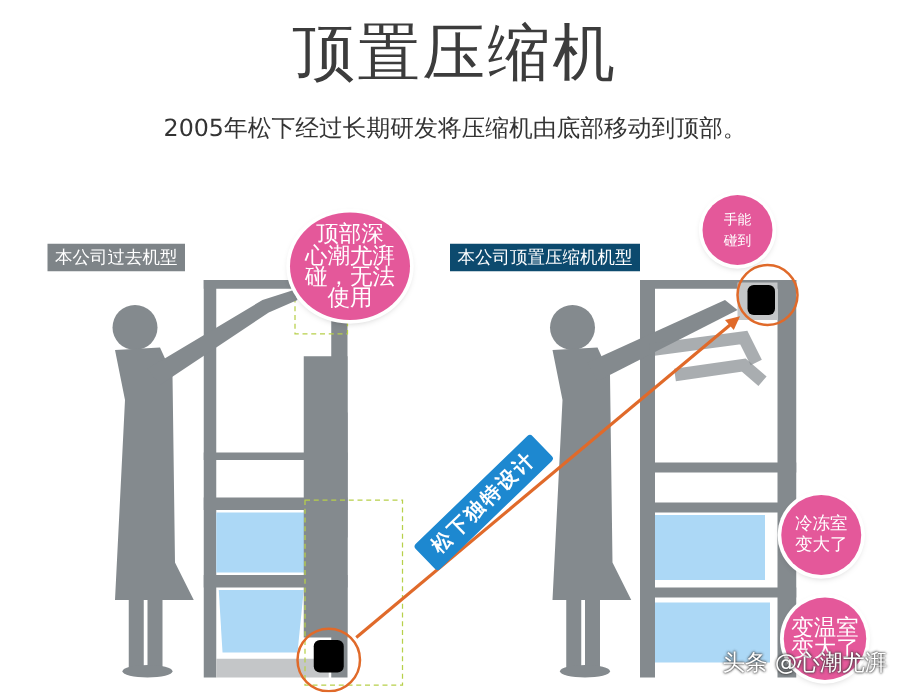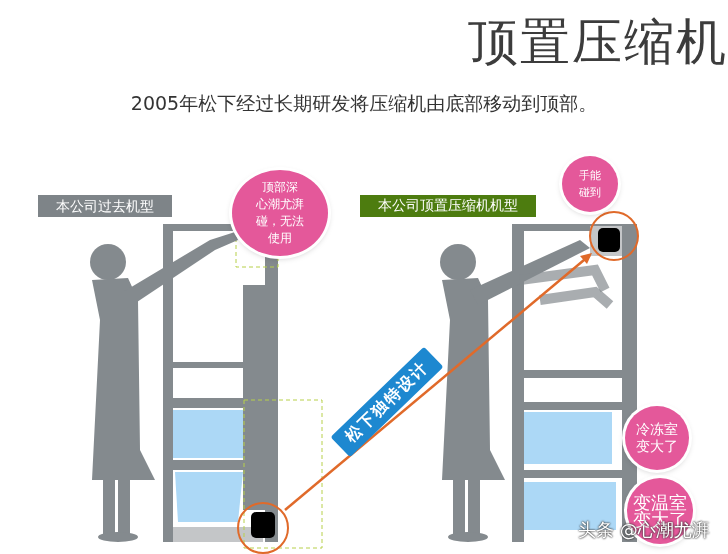--- a/index.html
+++ b/index.html
@@ -1,33 +1,33 @@
 <!DOCTYPE html>
 <html><head>
 <meta charset="utf-8">
 <style>
   html, body { margin:0; padding:0; background:#ffffff; }
   body { width:728px; height:554px; position:relative; overflow:hidden;
          font-family:"DejaVu Sans", sans-serif; }
-  .title { position:absolute; left:0; width:728px; top:6px; text-align:right;
+  .title { position:absolute; left:0; width:728px; top:6px; text-align:center;
            font-size:50px; color:#3c3c3c; letter-spacing:2px; line-height:72px; }
   .subtitle { position:absolute; left:0; width:728px; top:88px; text-align:center;
               font-size:19px; color:#333; line-height:30px; }
-  .label { position:absolute; color:#fff; font-size:14px; line-height:22px; padding:0 18px; }
+  .label { position:absolute; color:#fff; font-size:14px; line-height:22px; padding:0 6px; }
   .label-old { left:38px; top:195px; background:#7e8488; }
-  .label-new { left:360px; top:195px; background:#4d7c0f;font-family:Liberation Serif, serif; }
+  .label-new { left:360px; top:195px; background:#0c4a6e; }
   .gray { fill:#848a8e; }
   svg.scene { position:absolute; left:0; top:0; }
   .bubble { position:absolute; border-radius:50%; background:#e4589a;
             color:#fff; text-align:center; display:flex; align-items:center; justify-content:center;
-            box-shadow:0 0 0 3px #fff, 0 2px 6px rgba(0,0,0,0.25); font-size:12px; line-height:17px; }
+            box-shadow:0 0 0 3px #fff, 0 2px 6px rgba(0,0,0,0.25); font-size:18px; line-height:17px; }
   .bubble span { display:block; }
   .b1 { left:232px; top:170px; width:96px; height:86px; }
   .b2 { left:562px; top:156px; width:56px; height:56px; font-size:11px; }
-  .b3 { left:625px; top:406px; width:64px; height:64px; font-size:14px; }
+  .b3 { left:625px; top:396px; width:64px; height:64px; font-size:14px; }
   .b4 { left:627px; top:478px; width:66px; height:66px; font-size:18px; }
   .tag { position:absolute; left:322px; top:388px; width:130px; height:28px; background:#1d88d0;
          color:#fff; font-size:16px; line-height:28px; text-align:center; letter-spacing:2px;
          transform:rotate(-44deg); transform-origin:center; border-radius:3px; font-weight:bold; }
   .watermark { position:absolute; left:578px; top:518px; color:#fff; font-size:18px;
                text-shadow:0 0 2px #333, 0 0 2px #333; }
 </style>
 </head>
 <body>
 

